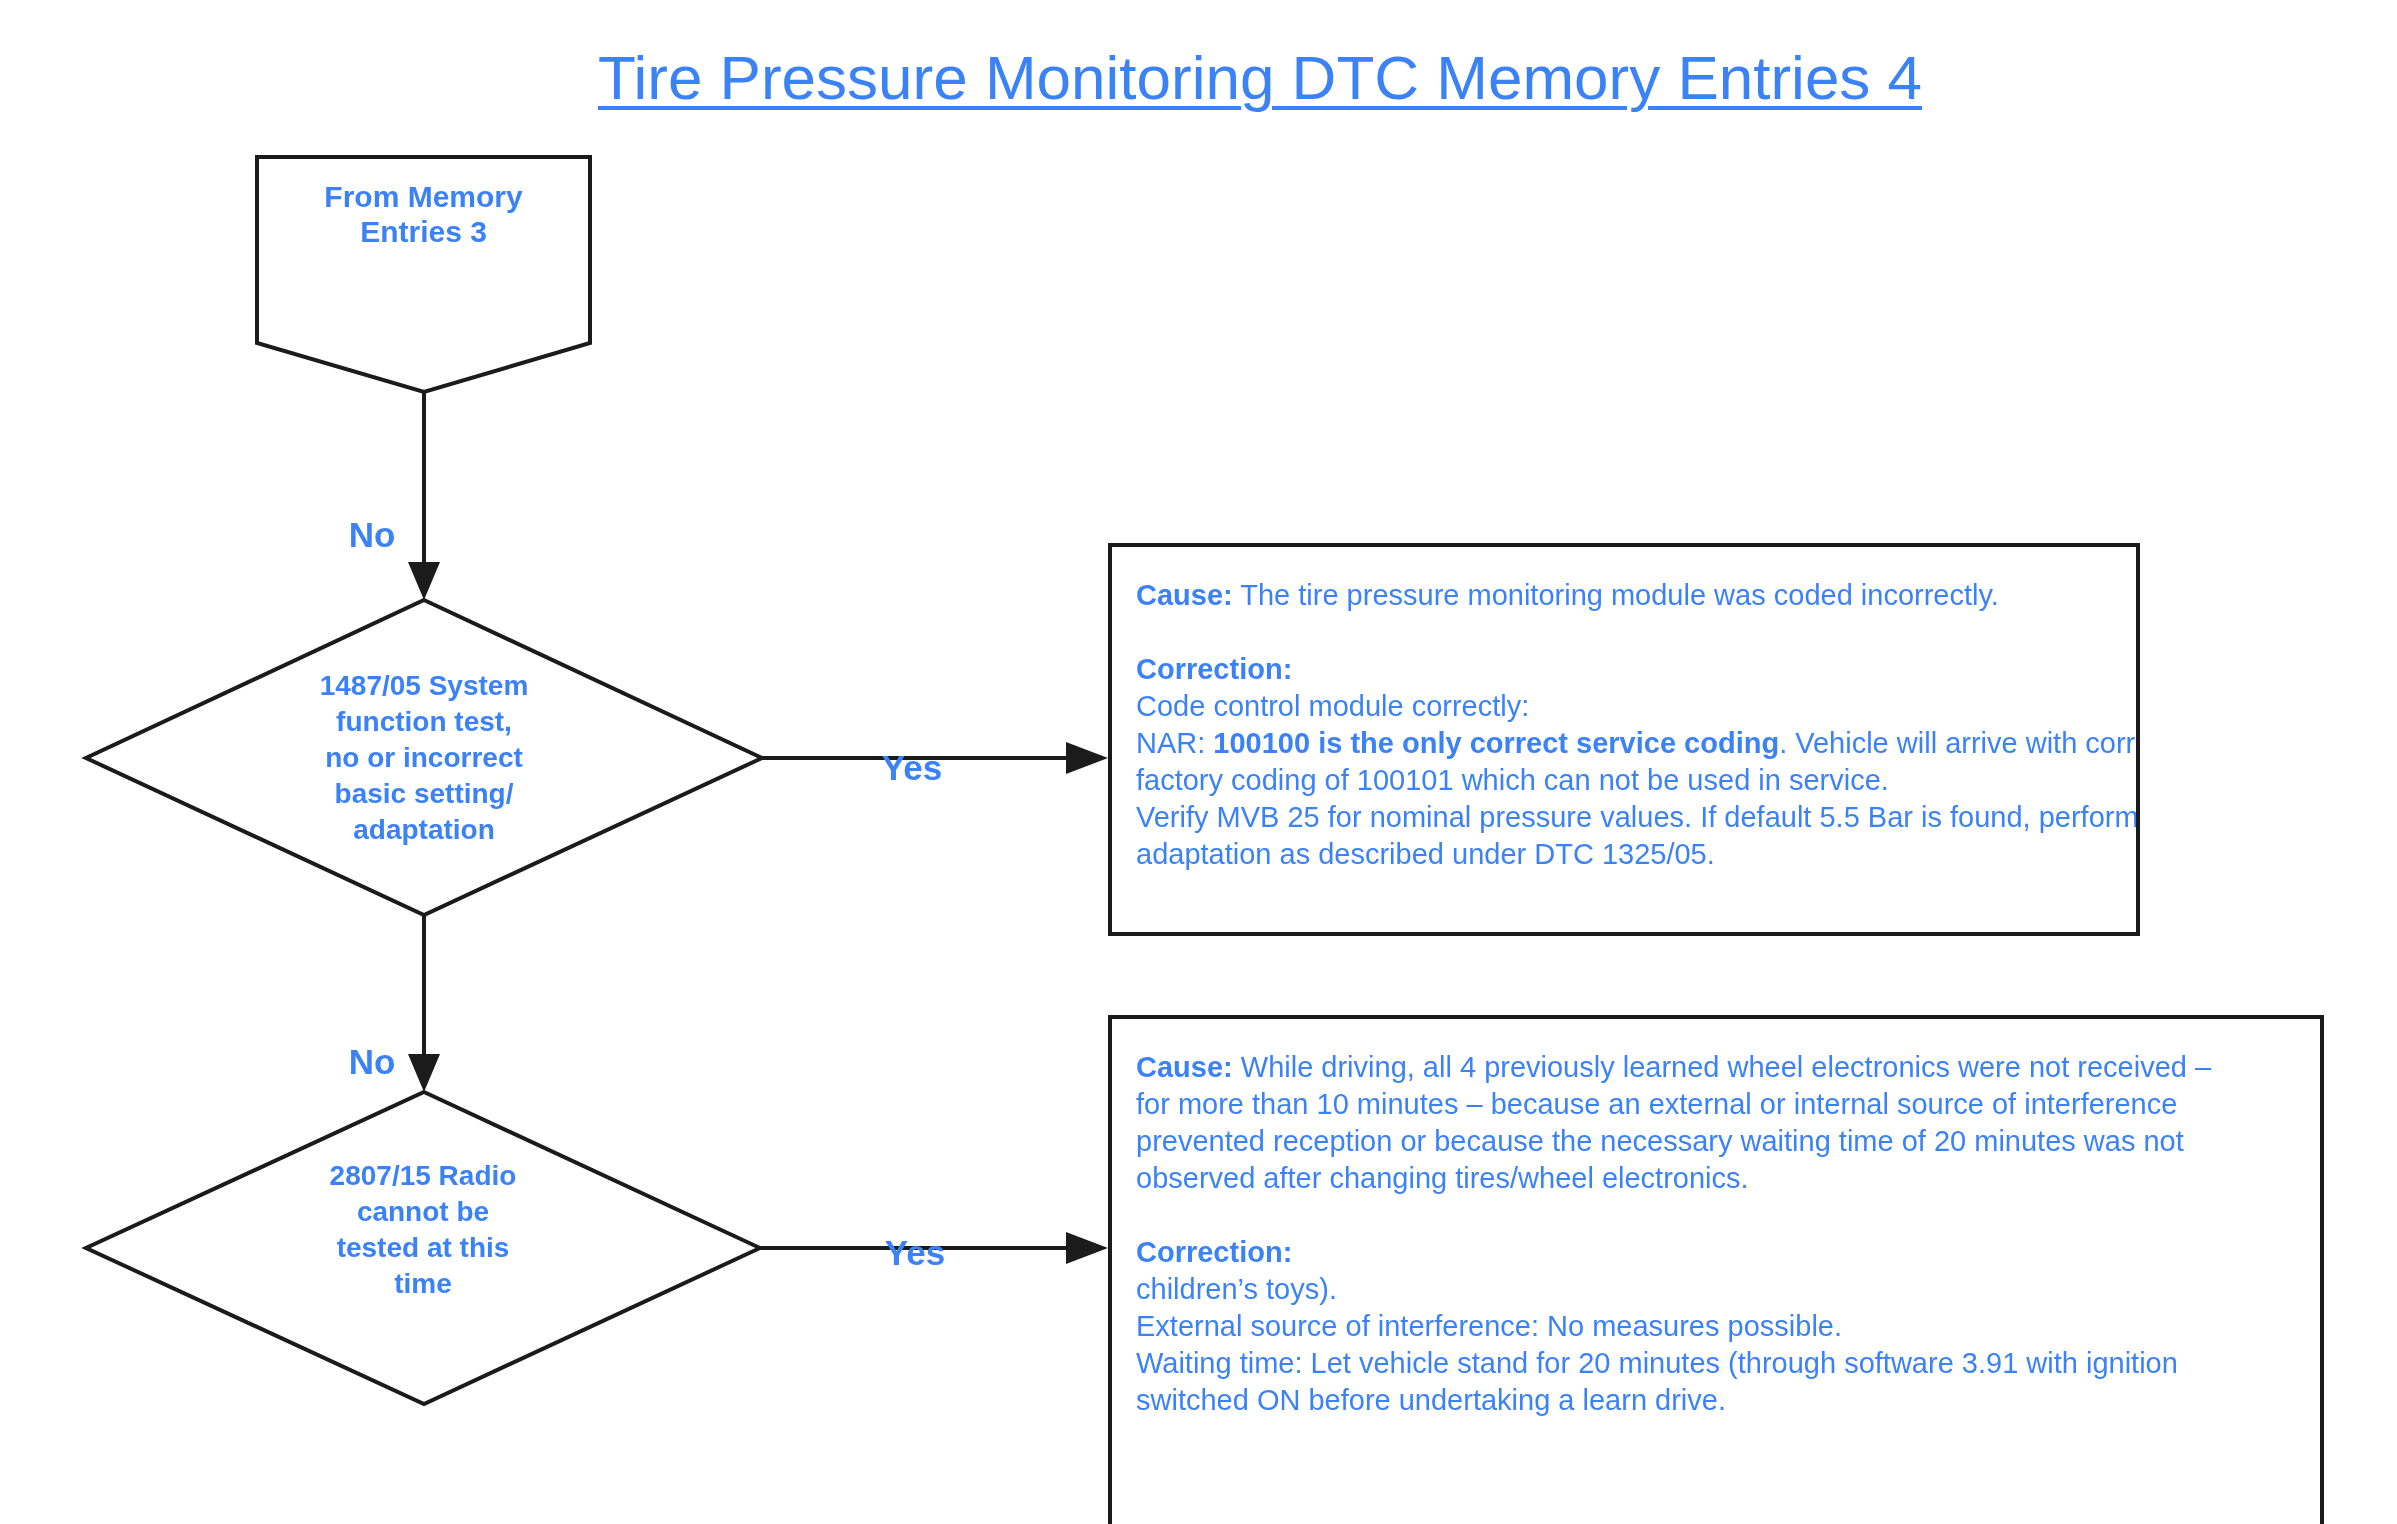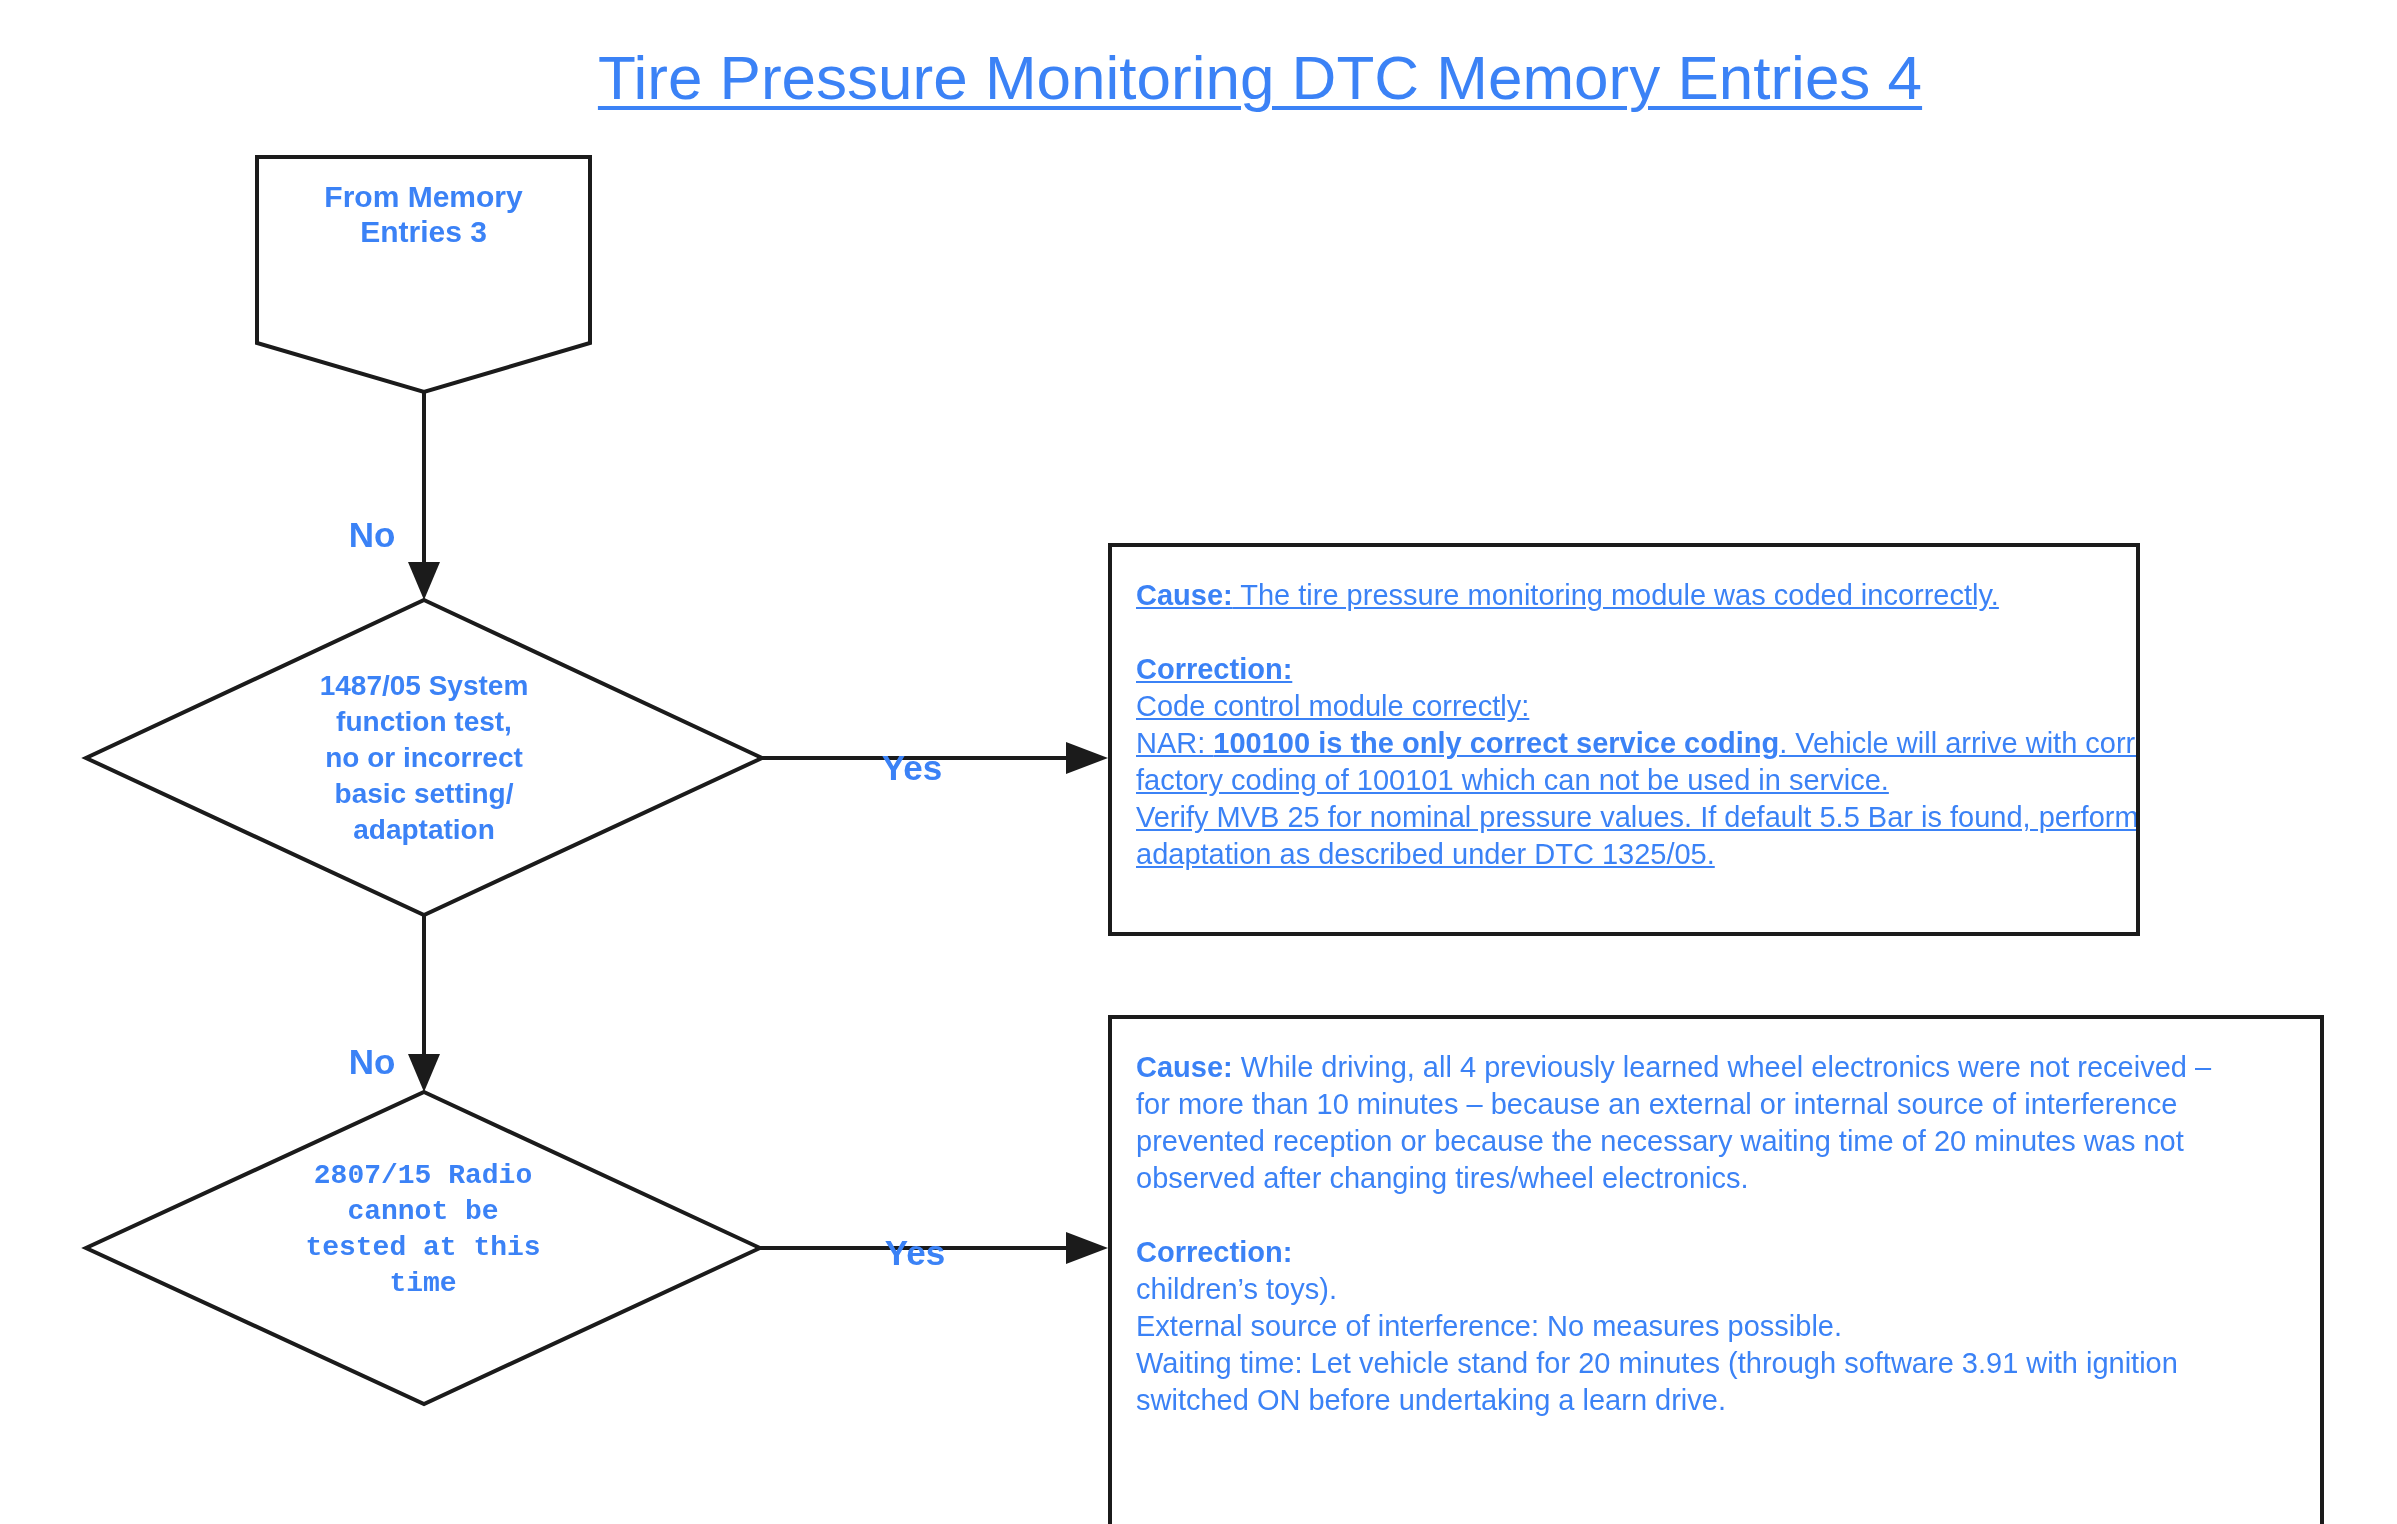--- a/index.html
+++ b/index.html
@@ -23,40 +23,40 @@
   }
   .node-text{
     position:absolute;text-align:center;
     font-size:28px;line-height:36px;font-weight:700;
   }
   .start-text{
     left:257px;top:179px;width:333px;
     font-weight:700;font-size:30px;line-height:35px;
   }
   .d1-text{left:86px;top:668px;width:676px;}
-  .d2-text{left:86px;top:1158px;width:674px;font-family:Liberation Mono, monospace;}
+  .d2-text{left:86px;top:1158px;width:674px;}
   .edge-label{
     position:absolute;
     font-size:35px;line-height:40px;font-weight:700;
     text-align:center;width:120px;margin-top:48px;
   }
   .no1{left:312px;top:467px;}
   .yes1{left:852px;top:700px;}
   .no2{left:312px;top:994px;}
   .yes2{left:855px;top:1185px;}
   .rbox{
     position:absolute;
     border:4px solid #1b1b1b;
     background:#ffffff;
     box-sizing:border-box;
     padding:30px 24px 0 24px;
     font-size:29px;line-height:37px;
     overflow:hidden;
   }
-  .box1{left:1108px;top:543px;width:1032px;height:393px;text-decoration:underline;}
+  .box1{left:1108px;top:543px;width:1032px;height:393px;}
   .box2{left:1108px;top:1015px;width:1216px;height:550px;}
   .line{min-height:37px;white-space:nowrap;}
   .b{font-weight:700;}
 </style>
 </head>
 <body>
 
 <div class="stage">
 
   <svg class="shapes" viewBox="0 0 2397 1524">

